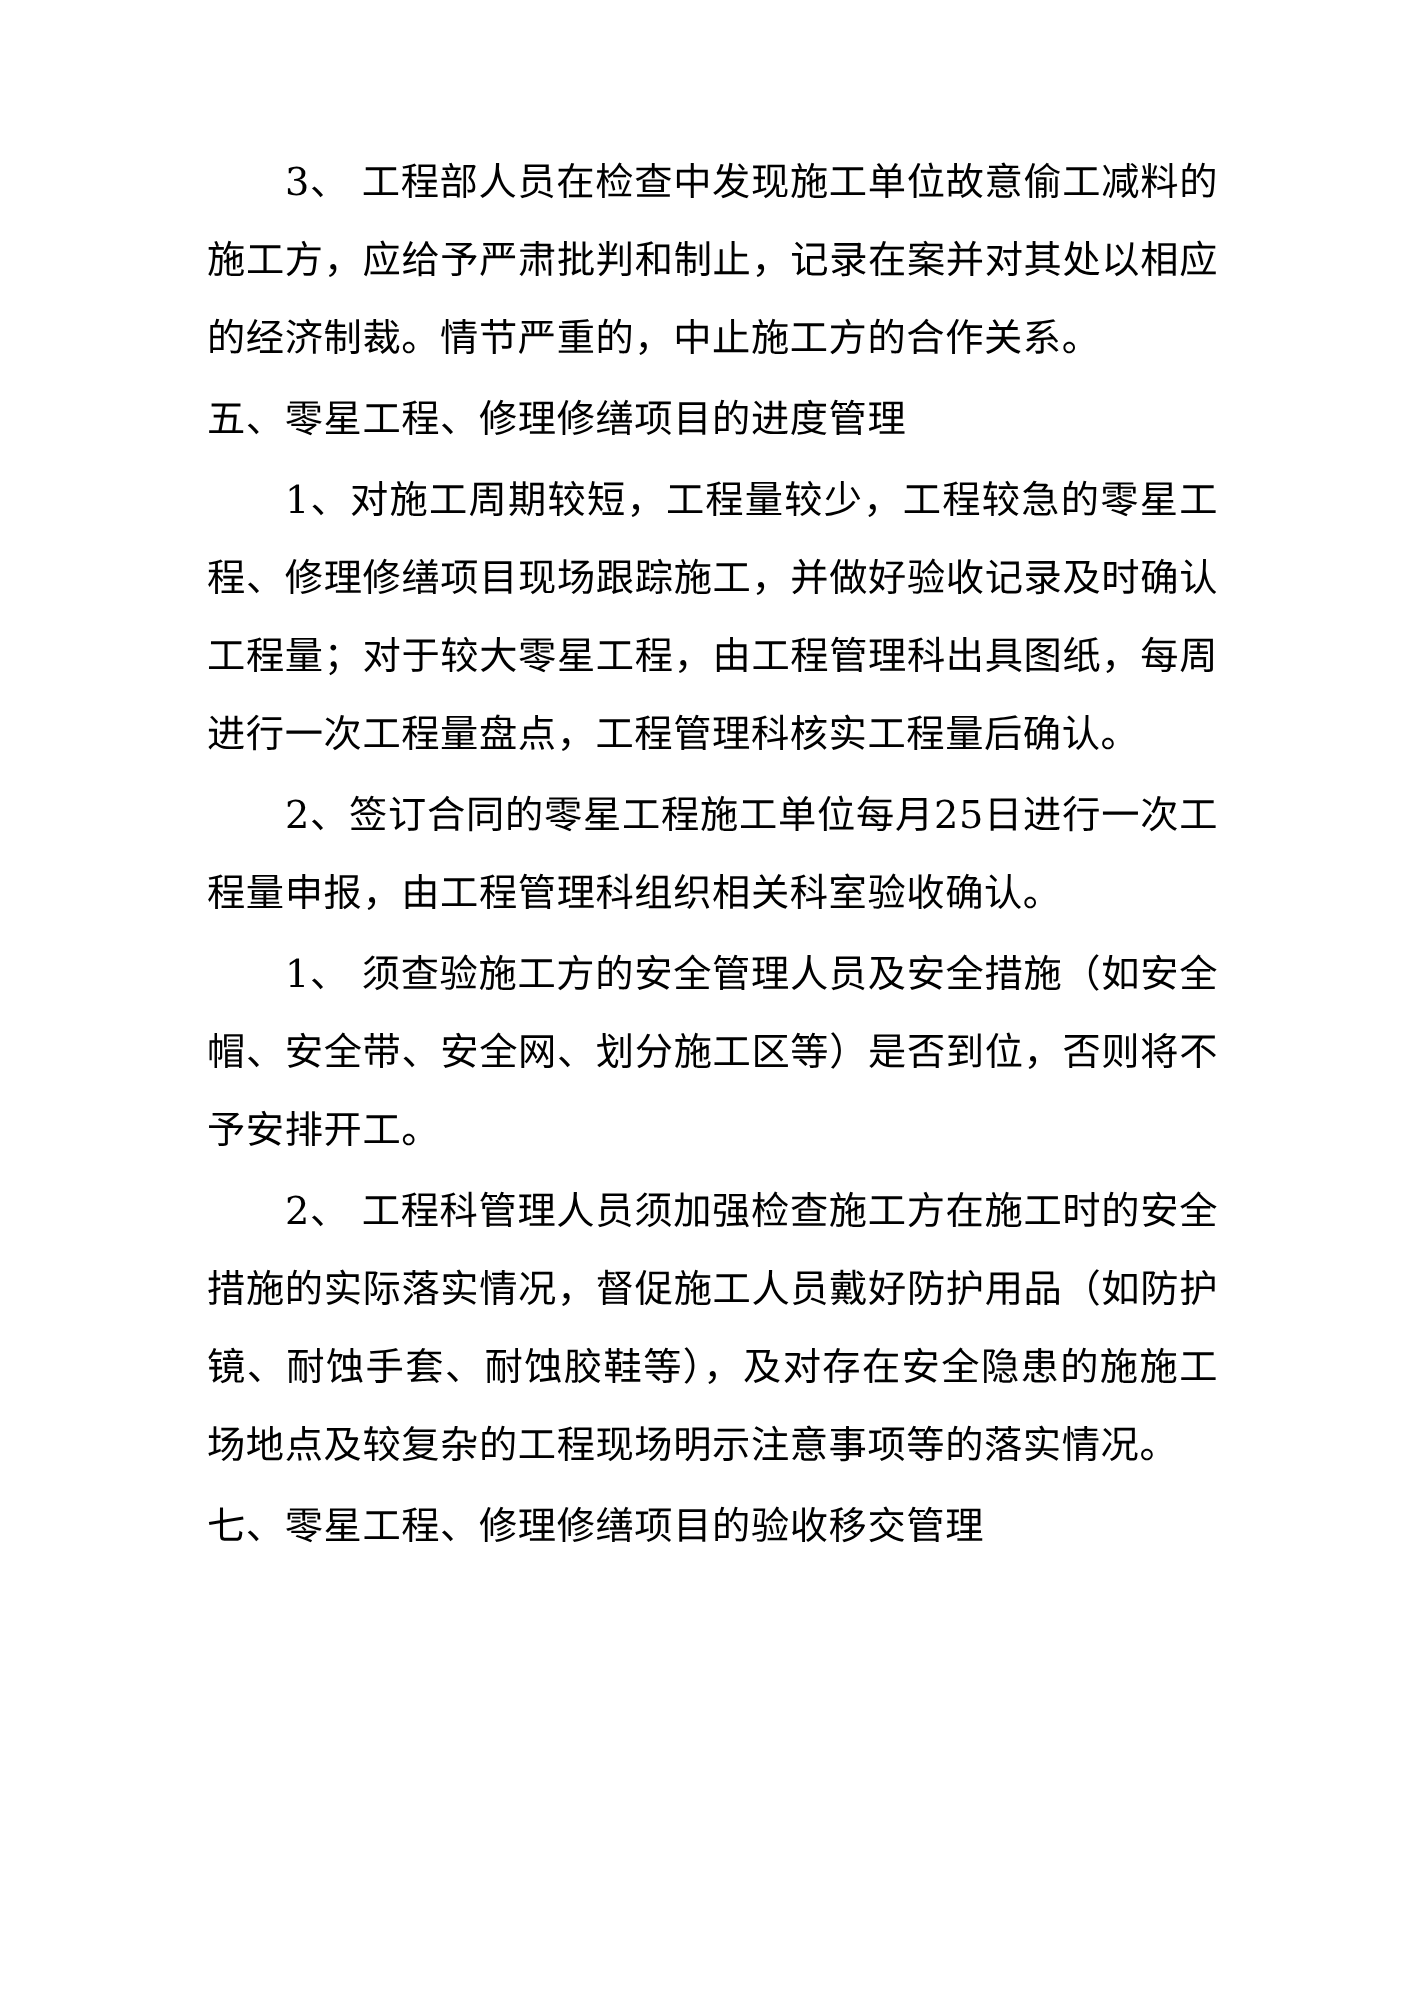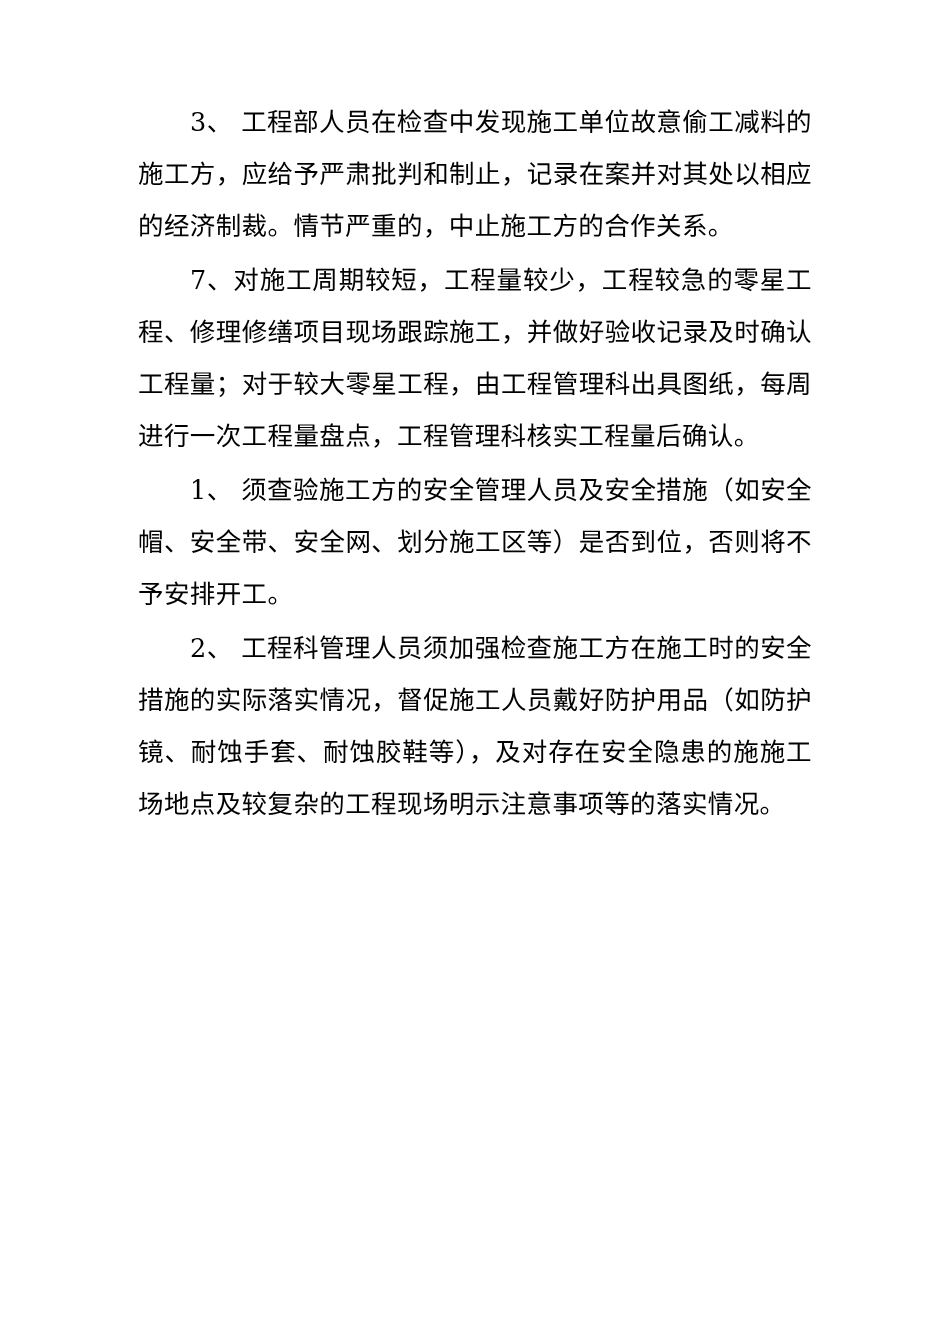--- a/index.html
+++ b/index.html
@@ -45,25 +45,28 @@
   }
 </style>
 </head>
 <body>
 
 <div class="page">
   <div class="doc-body">
 
     <p class="para indent-wide">3、 工程部人员在检查中发现施工单位故意偷工减料的施工方，应给予严肃批判和制止，记录在案并对其处以相应的经济制裁。情节严重的，中止施工方的合作关系。</p>
 
+    <p class="para heading">五、零星工程、修理修缮项目的进度管理</p>
 
-    <p class="para indent1">7、对施工周期较短，工程量较少，工程较急的零星工程、修理修缮项目现场跟踪施工，并做好验收记录及时确认工程量；对于较大零星工程，由工程管理科出具图纸，每周进行一次工程量盘点，工程管理科核实工程量后确认。</p>
+    <p class="para indent1">1、对施工周期较短，工程量较少，工程较急的零星工程、修理修缮项目现场跟踪施工，并做好验收记录及时确认工程量；对于较大零星工程，由工程管理科出具图纸，每周进行一次工程量盘点，工程管理科核实工程量后确认。</p>
 
+    <p class="para indent1">2、签订合同的零星工程施工单位每月25日进行一次工程量申报，由工程管理科组织相关科室验收确认。</p>
 
 
     <p class="para indent-wide">1、 须查验施工方的安全管理人员及安全措施（如安全帽、安全带、安全网、划分施工区等）是否到位，否则将不予安排开工。</p>
 
     <p class="para indent-wide">2、 工程科管理人员须加强检查施工方在施工时的安全措施的实际落实情况，督促施工人员戴好防护用品（如防护镜、耐蚀手套、耐蚀胶鞋等），及对存在安全隐患的施施工场地点及较复杂的工程现场明示注意事项等的落实情况。</p>
 
 
+    <p class="para heading">七、零星工程、修理修缮项目的验收移交管理</p>
 
   </div>
 </div>
 
 </body></html>

